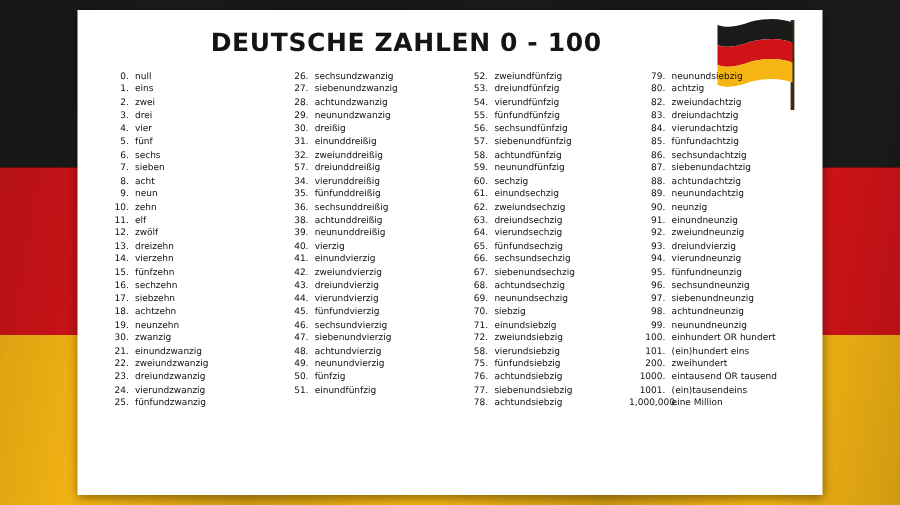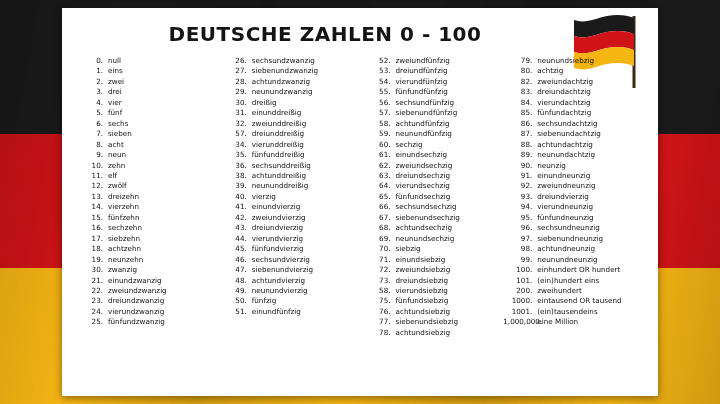--- a/index.html
+++ b/index.html
@@ -426,24 +426,20 @@
           </div>
         <div class="entry">
             <span class="num">71.</span>
             <span class="word">einundsiebzig</span>
           </div>
         <div class="entry">
             <span class="num">72.</span>
             <span class="word">zweiundsiebzig</span>
           </div>
         <div class="entry">
-            <span class="num">73.</span>
-            <span class="word">dreiundsiebzig</span>
-          </div>
-        <div class="entry">
             <span class="num">58.</span>
             <span class="word">vierundsiebzig</span>
           </div>
         <div class="entry">
             <span class="num">75.</span>
             <span class="word">fünfundsiebzig</span>
           </div>
         <div class="entry">
             <span class="num">76.</span>
             <span class="word">achtundsiebzig</span>

